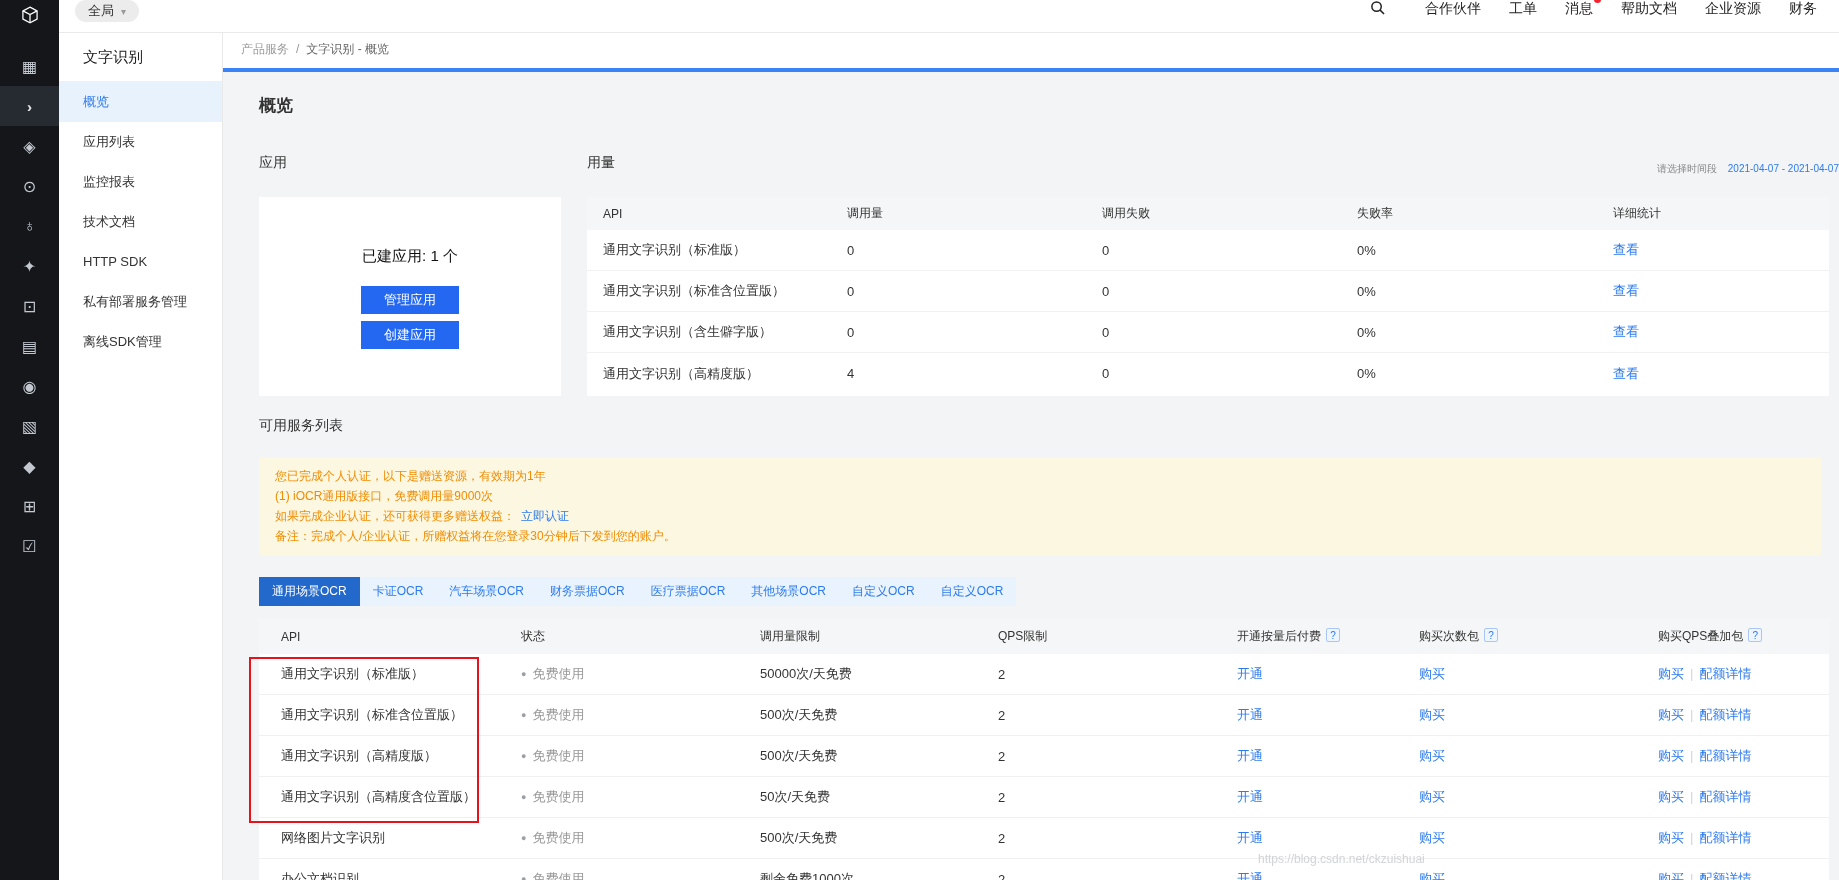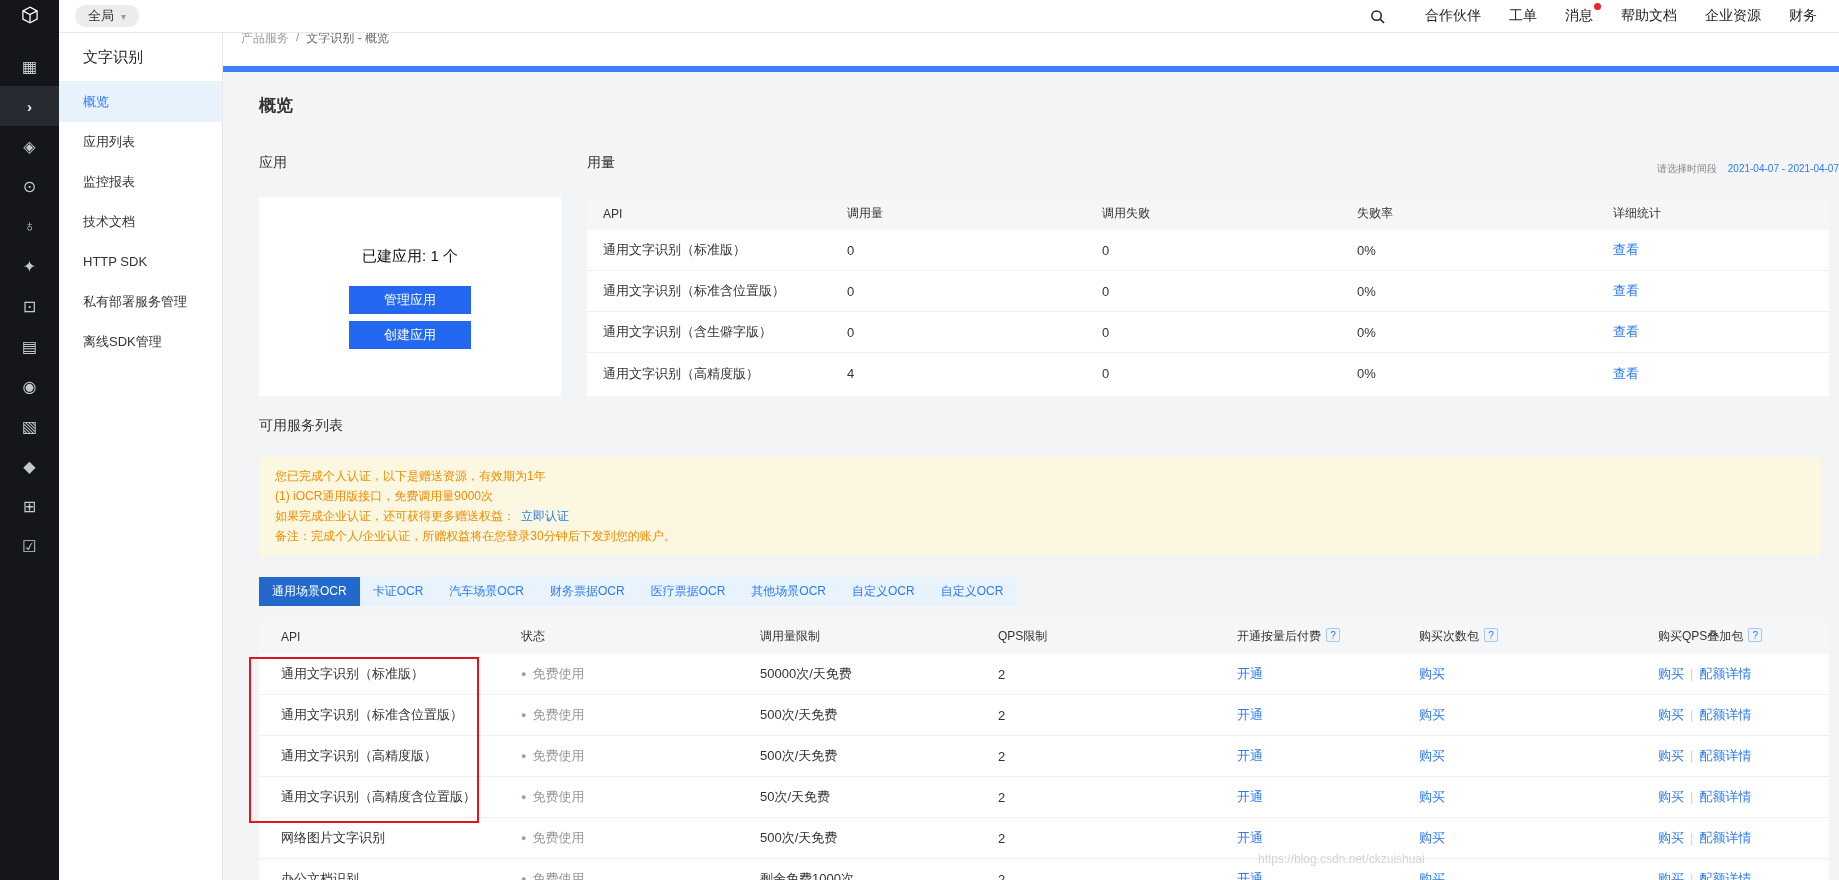--- a/index.html
+++ b/index.html
@@ -14,21 +14,21 @@
   
   .rail { position:absolute; left:0; top:0; width:59px; height:880px; background:#14161a; z-index:20; }
   .rail-logo { width:59px; height:30px; display:flex; align-items:center; justify-content:center; cursor:pointer; }
   .rail-icons { display:flex; flex-direction:column; align-items:stretch; padding-top:16px; }
   .rail-ic { height:40px; display:flex; align-items:center; justify-content:center;
              color:#c3c8d1; font-size:16px; cursor:pointer; }
   .rail-ic.collapse { background:#262a31; color:#e8eaee; font-size:15px; font-weight:bold; }
 
   
   .topbar { position:absolute; left:59px; top:0; right:0; height:33px; background:#fff;
-            border-bottom:1px solid #e9e9e9; display:flex; align-items:center;
+            border-bottom:1px solid #e9e9e9; display:flex; align-items:flex-start;
             padding:0 22px 0 16px; z-index:15; }
   .scope-pill { display:flex; align-items:center; gap:7px; background:#ececec; border-radius:13px;
                 height:22px; padding:0 13px; font-size:13px; color:#333; cursor:pointer; }
   .scope-pill .chev { color:#9a9a9a; font-size:10px; }
   .topbar .spacer { flex:1; }
   .search-btn { margin-right:40px; display:flex; align-items:center; cursor:pointer; }
   .top-nav { display:flex; gap:28px; font-size:14px; color:#222; }
   .top-nav .nav-item { position:relative; cursor:pointer; white-space:nowrap; }
   .nav-badge { position:absolute; top:-4px; right:-8px; width:7px; height:7px; border-radius:50%;
                background:#f5222d; }
@@ -36,40 +36,40 @@
   
   .sidebar { position:absolute; left:59px; top:30px; width:164px; bottom:0; background:#fff;
              border-right:1px solid #e9e9e9; z-index:10; }
   .sidebar-title { padding:18px 0 14px 24px; font-size:15px; color:#222; border-bottom:1px solid #efefef; }
   .side-item { height:40px; line-height:40px; padding-left:24px; font-size:13px; color:#333;
                cursor:pointer; white-space:nowrap; overflow:hidden; }
   .side-item.active { background:#e8f2fd; color:#2d7bee; }
 
   
   .crumbbar { position:absolute; left:223px; top:30px; right:0; height:42px; background:#fff;
-              border-bottom:6px solid #3b82f6; display:flex; padding-left:18px;
+              border-bottom:4px solid #3b82f6; display:flex; align-items:center; padding-left:18px;
               font-size:12px; color:#999; gap:7px; }
   .crumbbar .last { color:#666; }
 
   
   .main { position:absolute; left:223px; top:72px; right:0; bottom:0; background:#f3f4f6; overflow:hidden; }
   .page-title { position:absolute; left:36px; top:22px; font-size:17px; font-weight:bold; color:#333; }
   .sec-label { position:absolute; font-size:14px; color:#333; }
   #app-label   { left:36px;  top:82px; }
   #usage-label { left:364px; top:82px; }
   #services-label { left:36px; top:345px; }
 
   .date-row { position:absolute; right:0; top:90px; font-size:10px; color:#888; white-space:nowrap; }
   .date-row .dates { color:#2d7bee; margin-left:8px; cursor:pointer; }
 
   
   .app-card { position:absolute; left:36px; top:125px; width:302px; height:199px; background:#fff;
               text-align:center; }
   .built-text { margin-top:50px; font-size:15px; color:#111; }
-  .blue-btn { display:block; margin:0 auto; width:122px; height:28px; background:#2468f2; color:#fff;
+  .blue-btn { display:block; margin:0 auto; width:98px; height:28px; background:#2468f2; color:#fff;
               border:none; font-size:13px; cursor:pointer; font-family:inherit; }
   .blue-btn.first { margin-top:20px; }
   .blue-btn + .blue-btn { margin-top:7px; }
 
   
   .usage-card { position:absolute; left:364px; top:125px; right:10px; height:199px; background:#fff; }
   .u-grid { display:grid; grid-template-columns:260px 255px 255px 256px 1fr; align-items:center; }
   .u-head { height:33px; background:#f5f6f7; font-size:12px; color:#333; }
   .u-row  { height:41px; font-size:13px; color:#333; border-bottom:1px solid #f2f2f2; }
   .u-row:last-child { border-bottom:none; }

